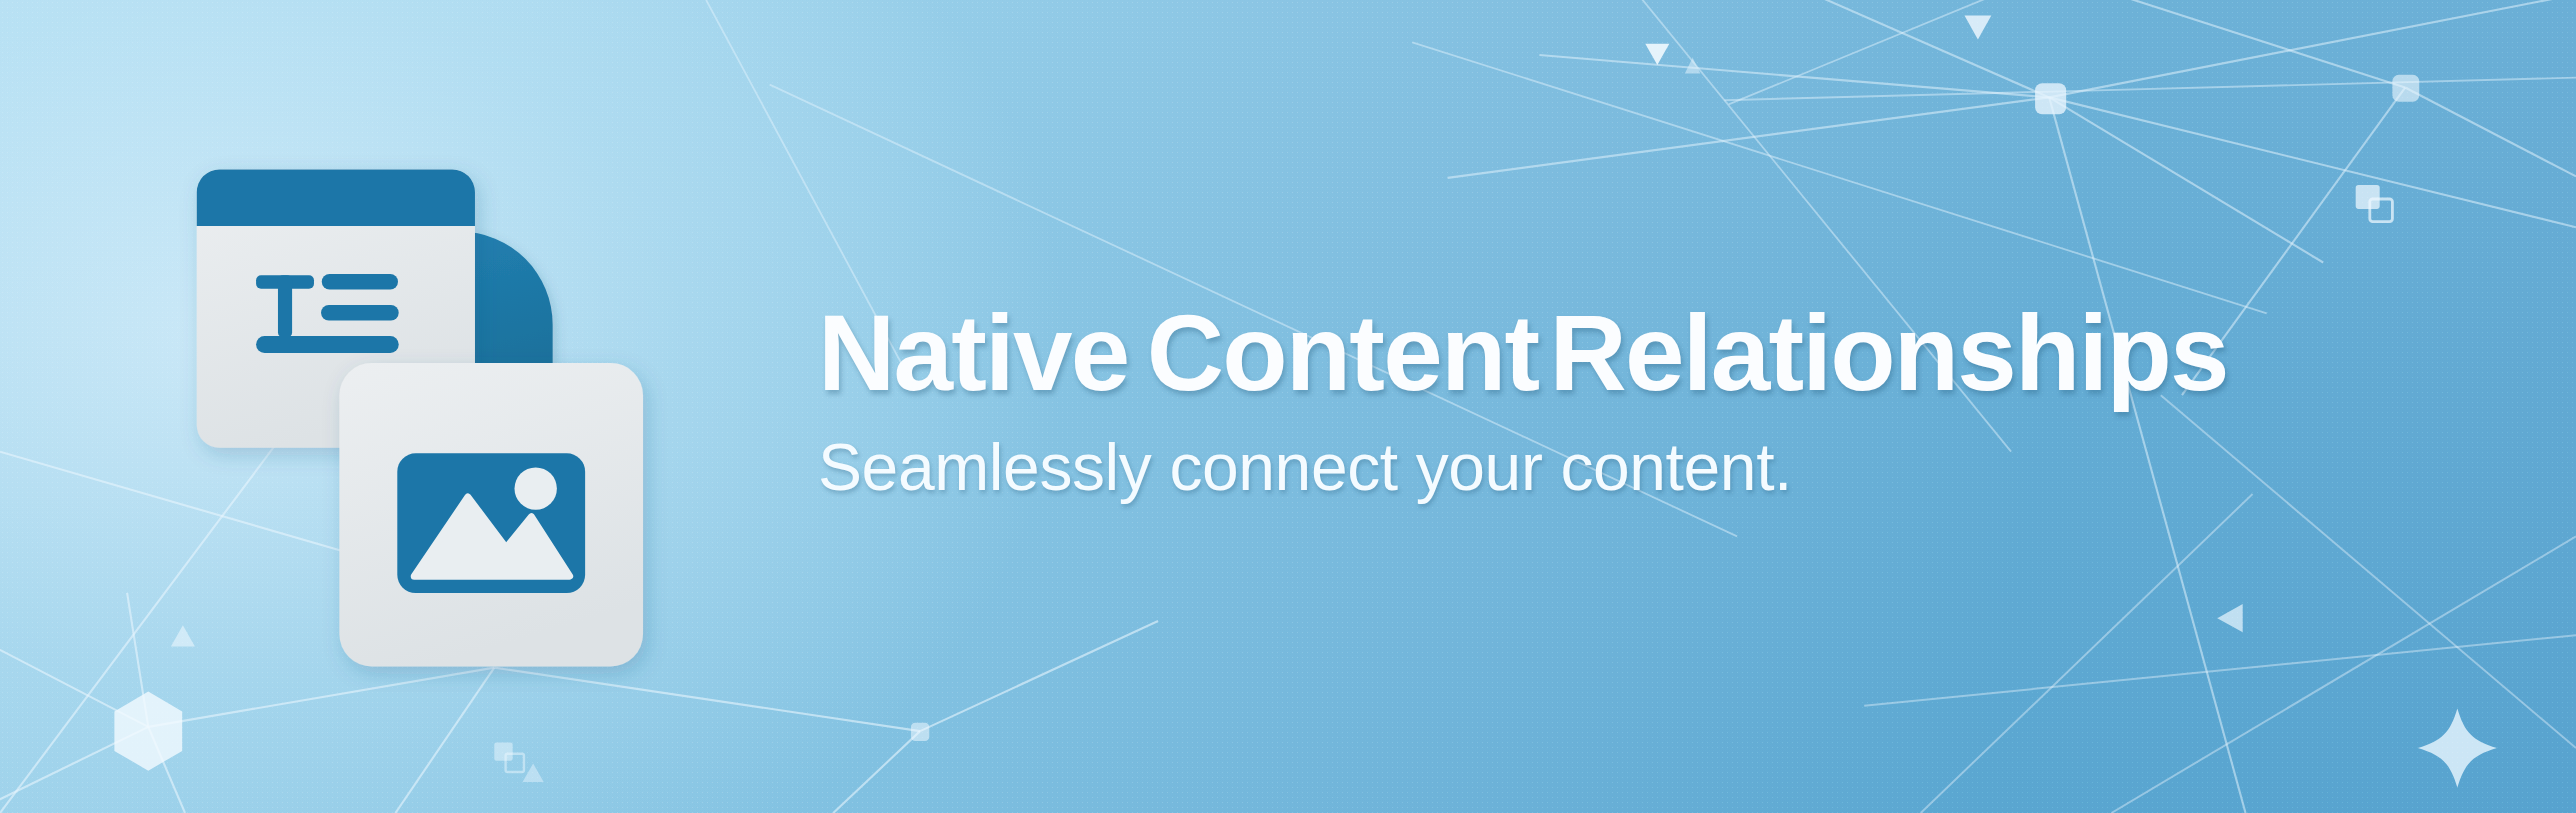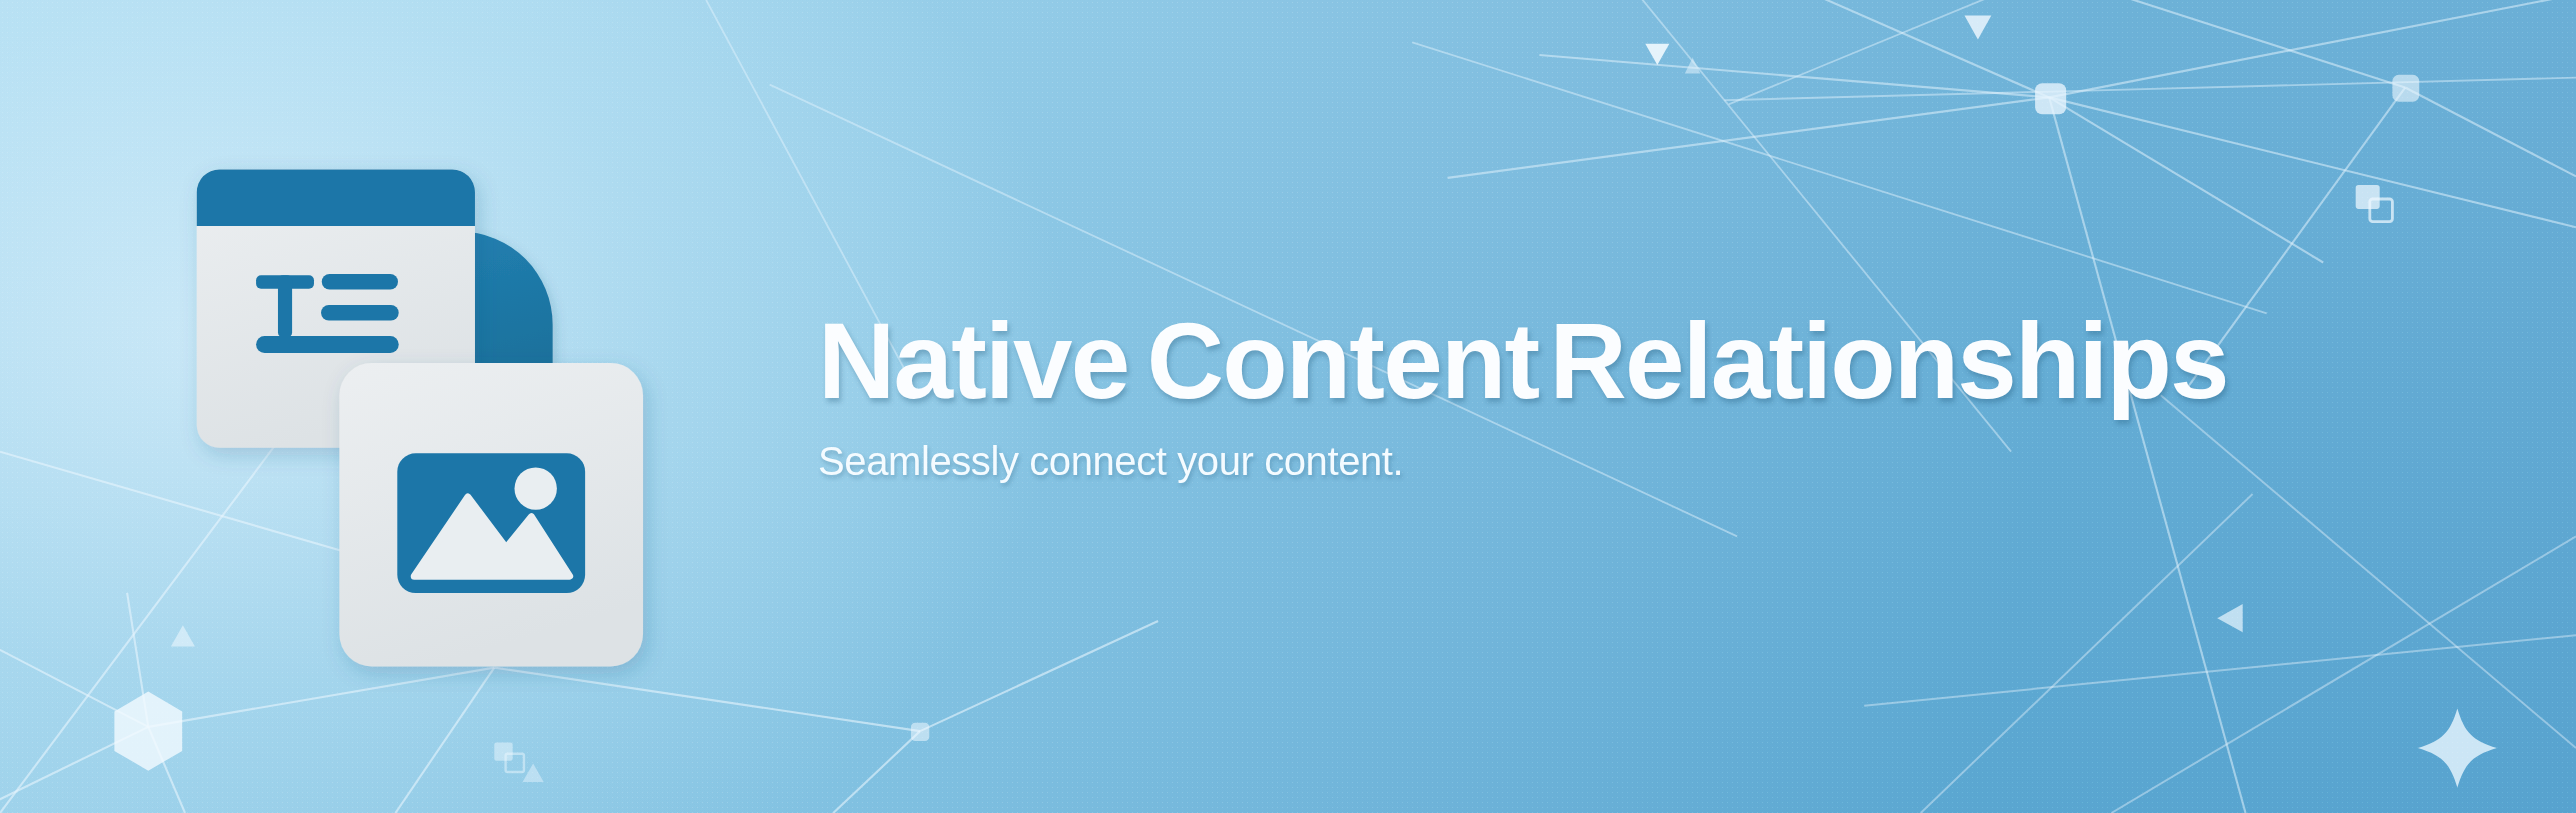--- a/index.html
+++ b/index.html
@@ -32,38 +32,38 @@
     background-position: 0 0, 2.1px 3.5px;
     mix-blend-mode: overlay;
   }
 
   
   #artwork { position:absolute; left:177px; top:127px; width:579px; height:565px; }
 
   
   #textblock {
     position:absolute;
-    left:818px; top:307px;
+    left:818px; top:299px;
     width:1624px;
   }
   #headline {
     font-size:107px;
     font-weight:bold;
     color:#fbfdff;
     letter-spacing:-1.8px;
     line-height:1.02;
     white-space:nowrap;
     text-shadow: 2.1px 4.2px 5px rgba(28,78,112,.30);
   }
   #headline .w2 { margin-left:18.4px; }
   #headline .w3 { margin-left:11.3px; }
 
   #subtitle {
     margin-top:22.6px;
-    font-size:40px;
+    font-size:66px;
     font-weight:normal;
     color:#f4fbff;
     letter-spacing:-0.4px;
     line-height:1.1;
     white-space:nowrap;
     text-shadow: 1.4px 2.8px 4.2px rgba(28,78,112,.28);
   }
 </style>
 </head>
 <body>

